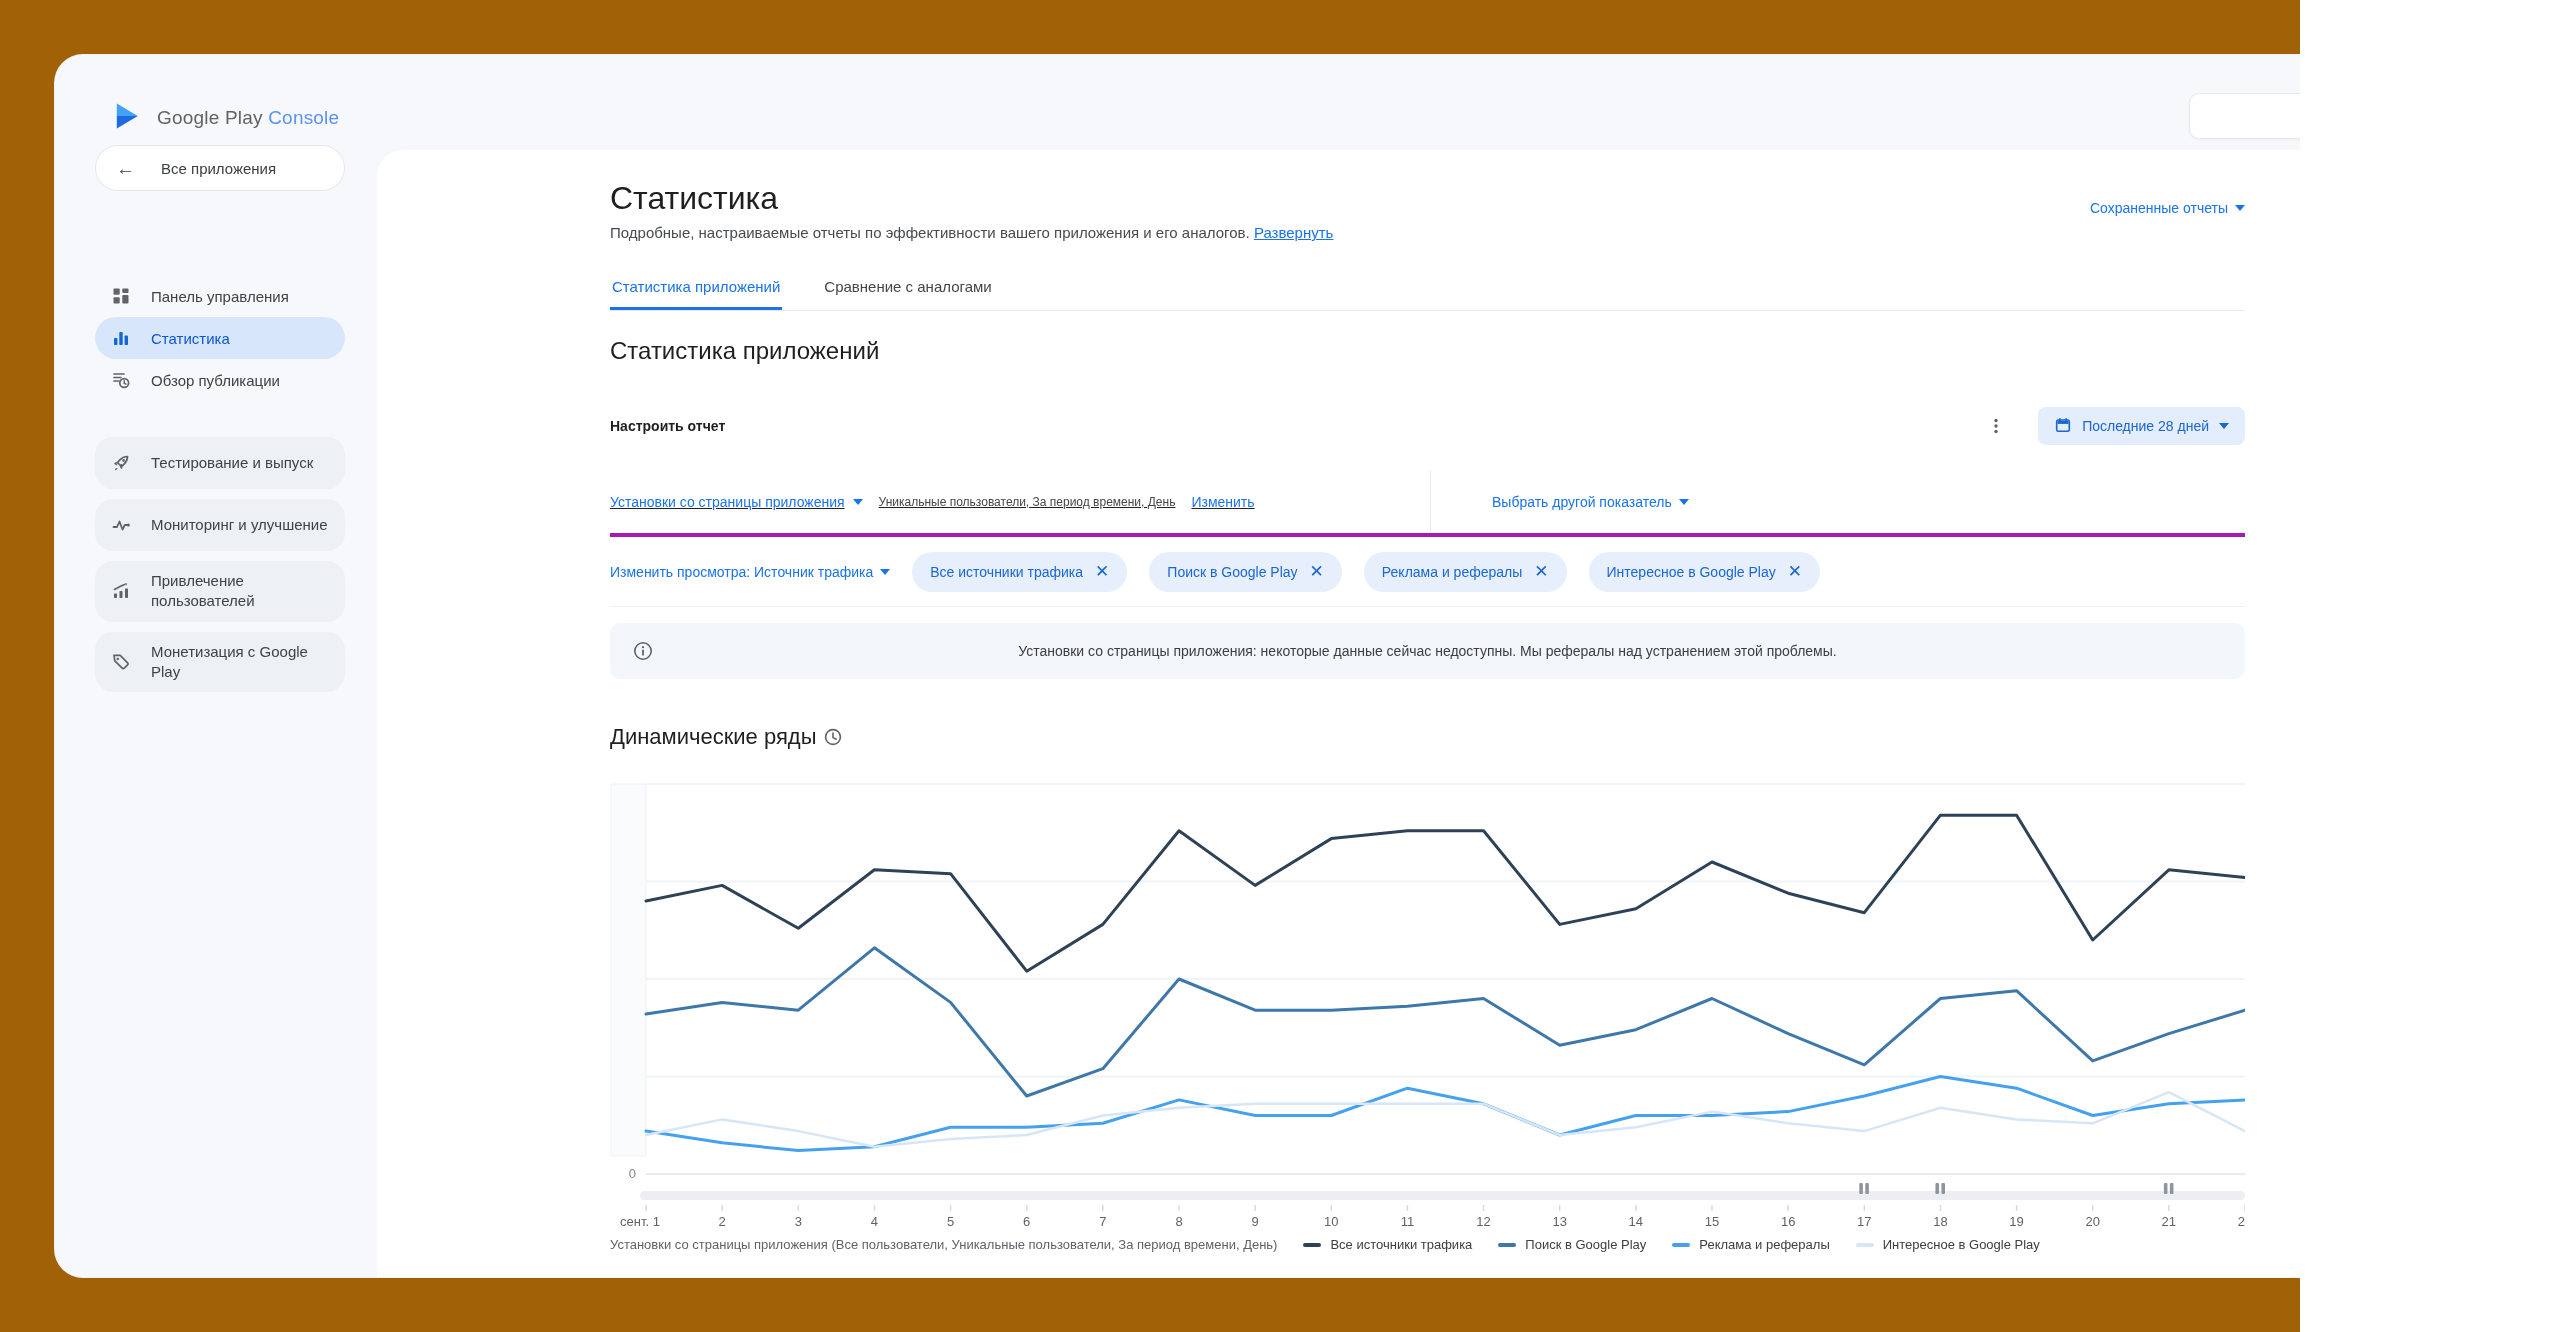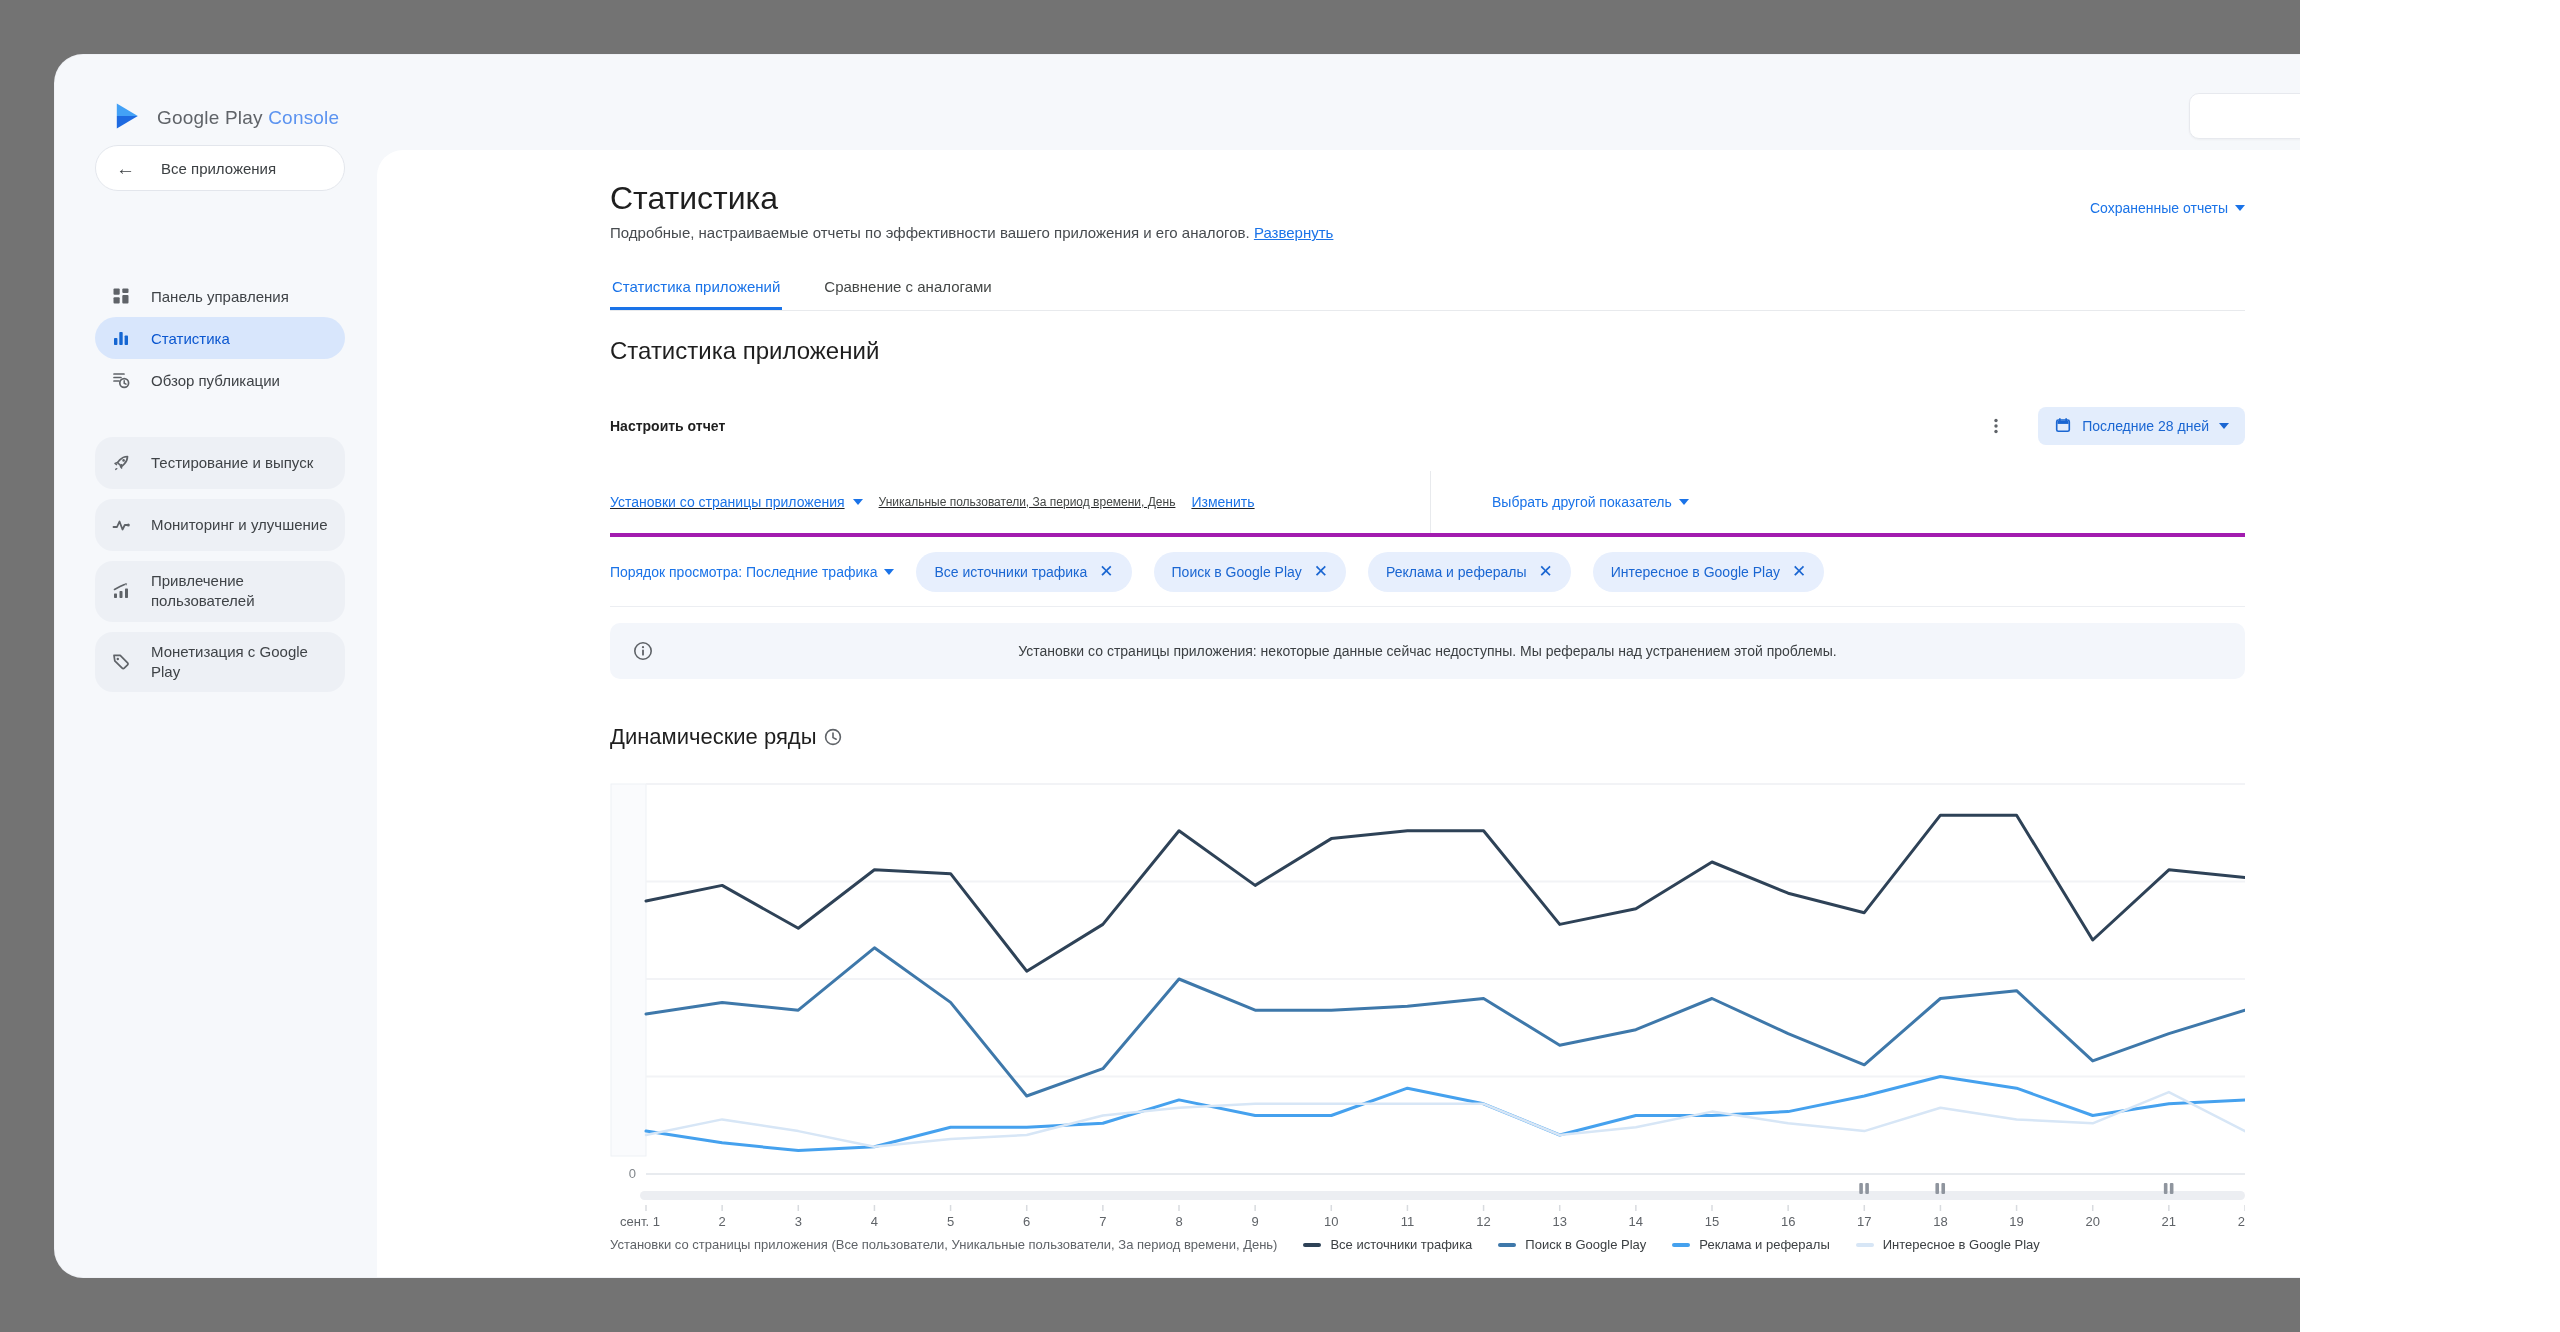--- a/index.html
+++ b/index.html
@@ -1,18 +1,18 @@
 <!DOCTYPE html>
 <html><head>
 <meta charset="utf-8">
 <style>
   html,body{margin:0;padding:0;background:#fff;}
   *{box-sizing:border-box;}
   body{font-family:"Liberation Sans", sans-serif; color:#202124;}
-  .stage{position:relative;width:2300px;height:1332px;background:#737373;overflow:hidden;padding-left:33px;}
+  .stage{position:relative;width:2300px;height:1332px;background:#a16207;overflow:hidden;padding-left:33px;}
   .card{position:absolute;left:55px;top:55px;width:2450px;height:1222px;background:#f6f8fb;border-radius:28px;overflow:hidden;box-shadow:0 0 0 1px #f0f2f6;}
 
   
   .logo{position:absolute;left:56px;top:46px;display:flex;align-items:center;gap:14px;}
   .logo-text{font-size:19px;letter-spacing:.2px;}
   .logo-text .g{color:#5f6368;font-weight:500;}
   .logo-text .c{color:#5b93f0;font-weight:500;}
   .header-box{position:absolute;left:2134px;top:38px;width:280px;height:46px;background:#fff;border:1px solid #e7e9ee;border-radius:10px;box-shadow:0 1px 2px rgba(60,64,67,.05);cursor:pointer;}
 
   
@@ -227,21 +227,21 @@
           <span class="blue-link">Изменить</span>
           <span class="metric-divider"></span>
           <span class="metric-right blue-link">
             <span>Выбрать другой показатель</span>
             <span class="caret"></span>
           </span>
         </div>
 
         <div class="chips-row" id="chips-row">
           <span class="blue-link">
-            <span>Порядок просмотра: Последние трафика</span>
+            <span>Изменить просмотра: Источник трафика</span>
             <span class="caret"></span>
           </span>
         <span class="chip">
               <span>Все источники трафика</span>
               <span class="x">✕</span>
             </span>
             <span class="chip">
               <span>Поиск в Google Play</span>
               <span class="x">✕</span>
             </span>

